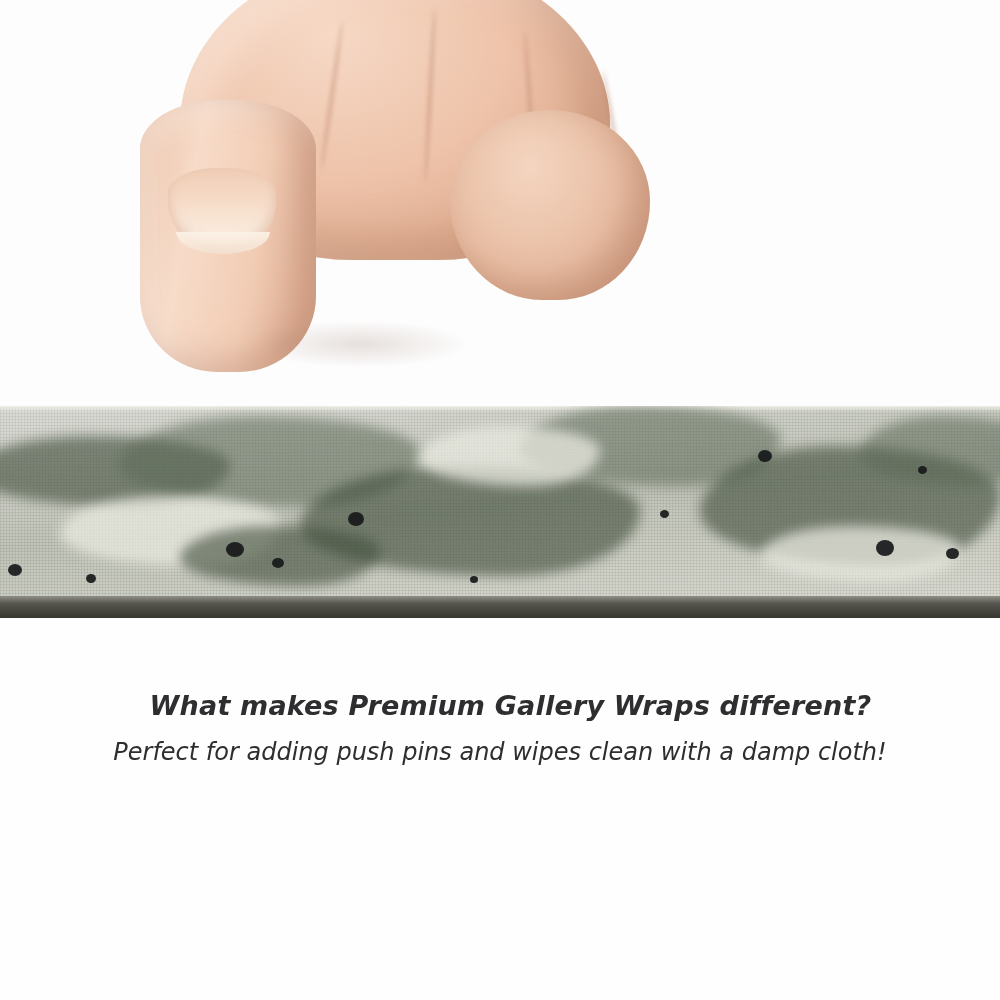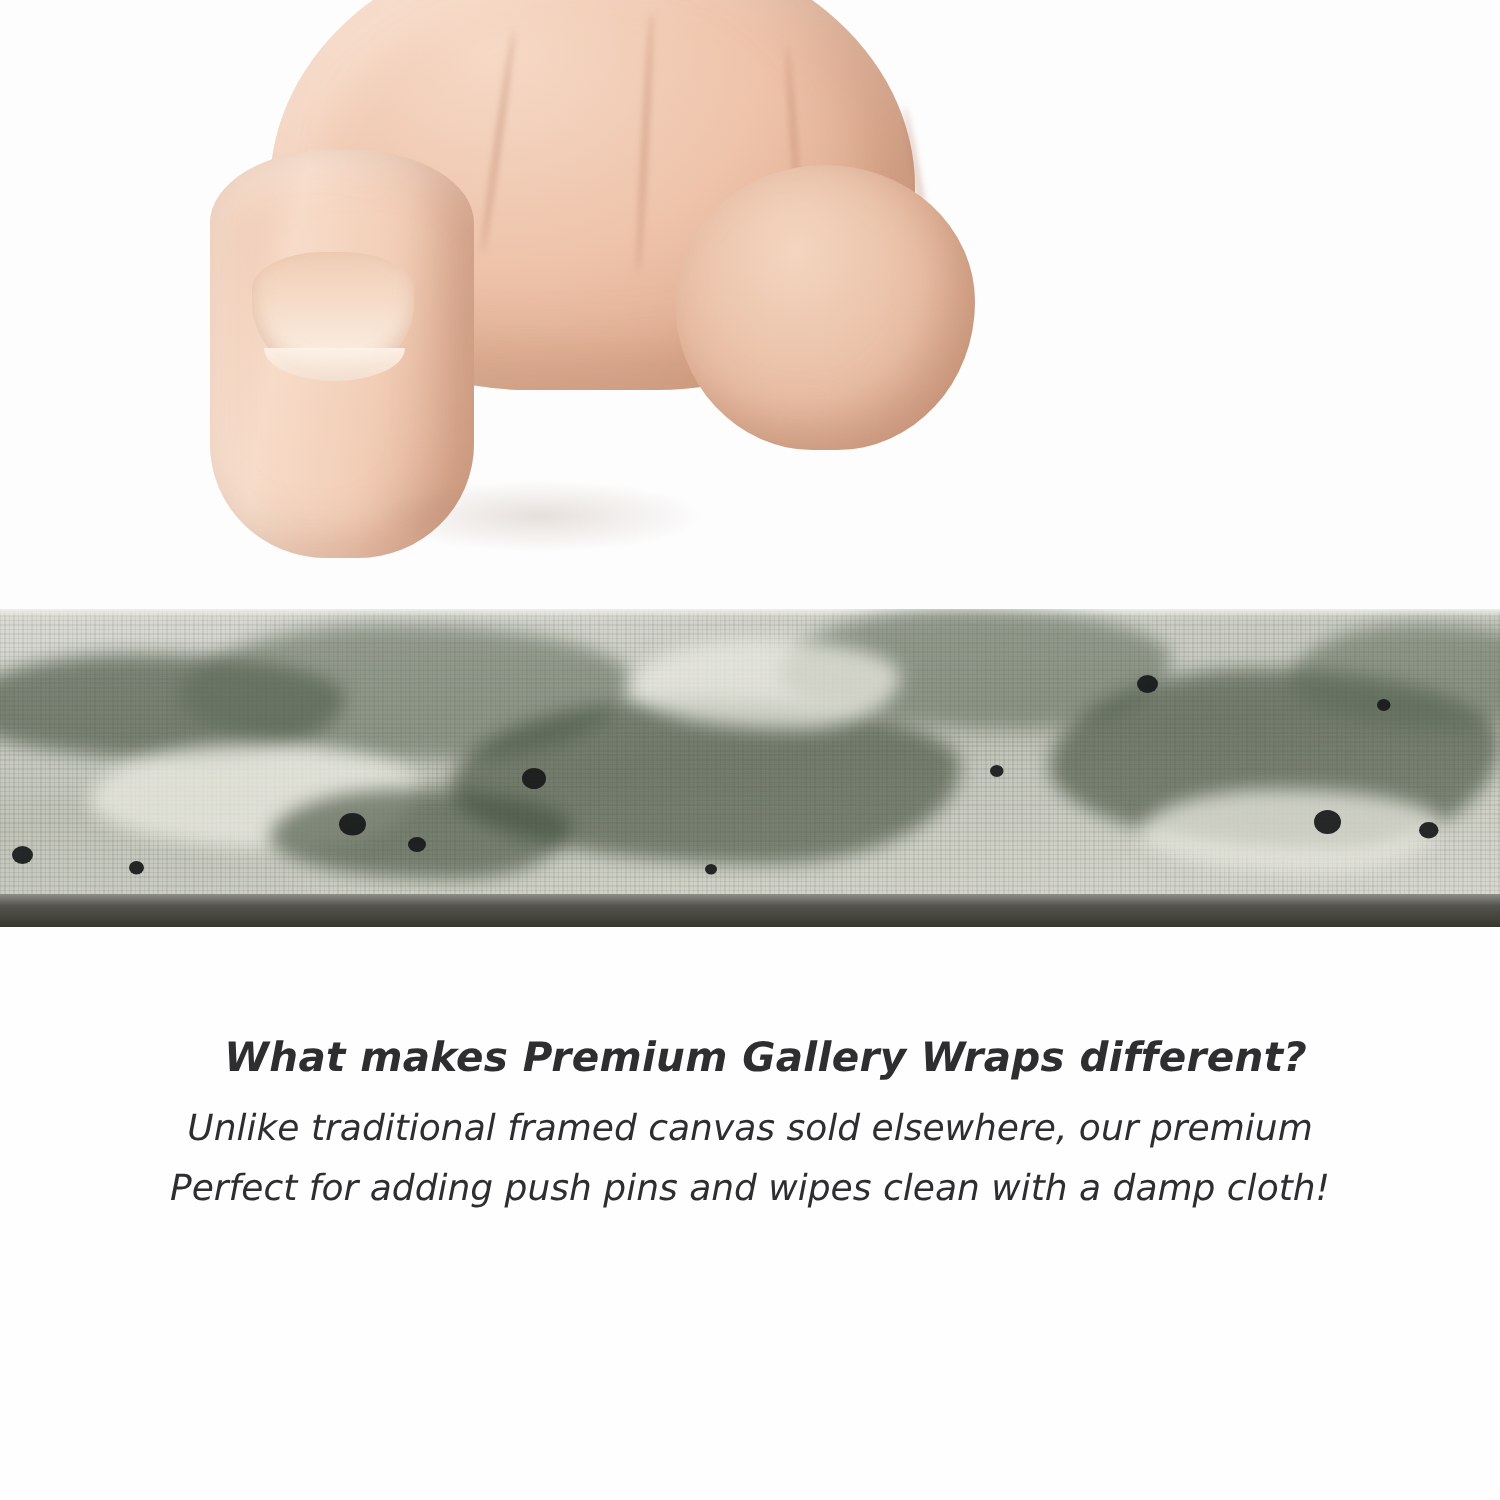--- a/index.html
+++ b/index.html
@@ -223,18 +223,17 @@
     <div class="speck" style="left:946px; top:142px; width:13px; height:11px;"></div>
     <div class="speck" style="left:918px; top:60px;  width:9px;  height:8px;"></div>
     <div class="speck" style="left:470px; top:170px; width:8px;  height:7px;"></div>
 
     <div class="strip-bottom-edge"></div>
   </div>
 
   <div class="caption">
     <div class="caption-heading">What makes Premium Gallery Wraps different?</div>
     <div class="caption-body">
-      <p>Unlike traditional framed canvas sold elsewhere, our premium</p>
       <p>Perfect for adding push pins and wipes clean with a damp cloth!</p>
     </div>
   </div>
 
 </div>
 
 </body></html>

